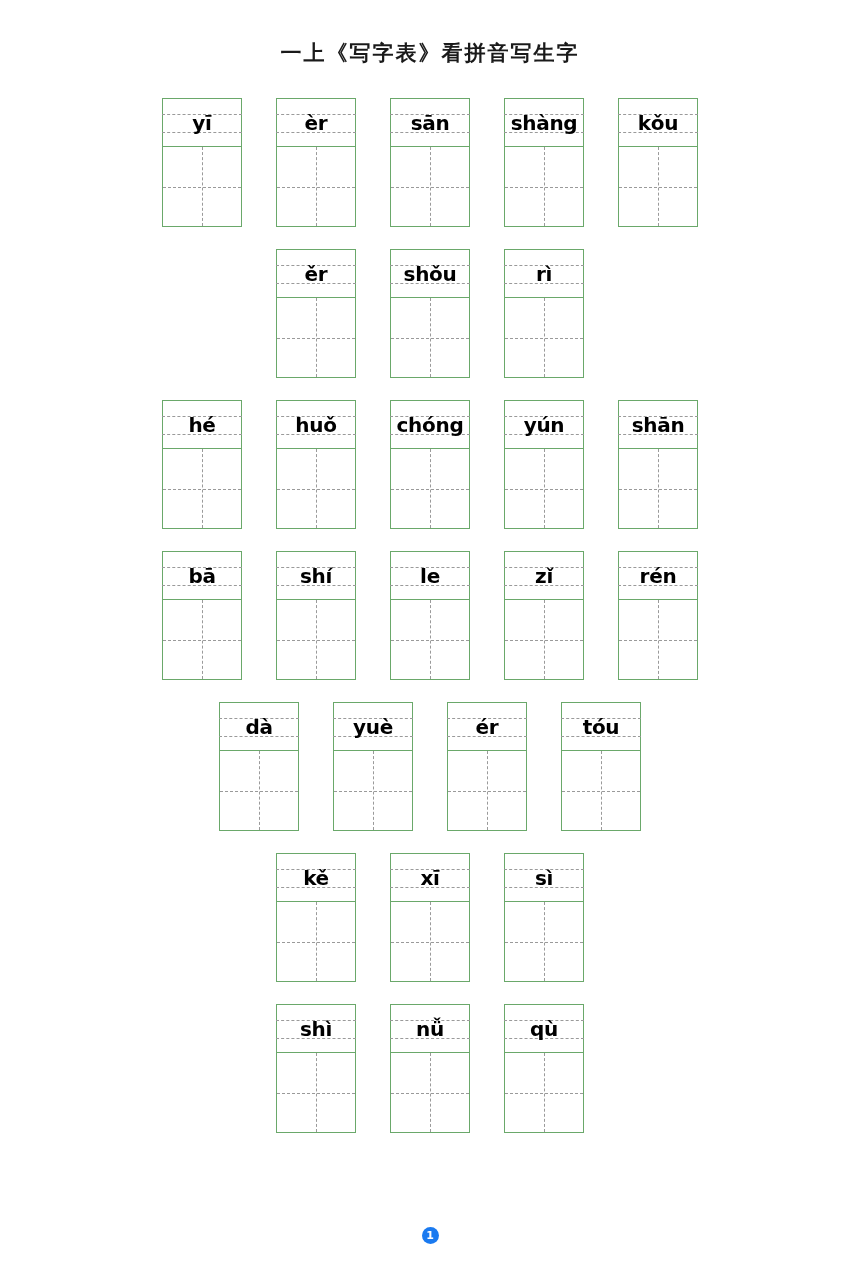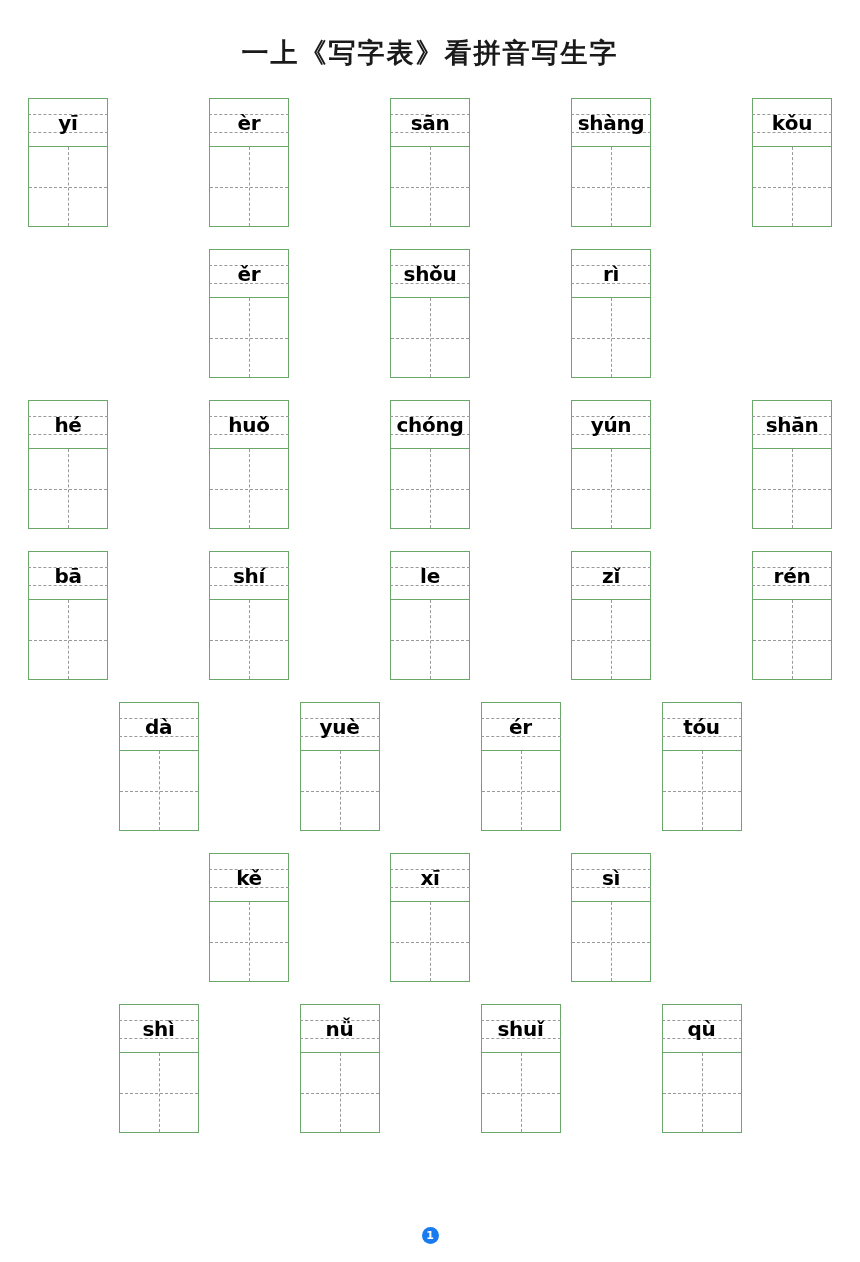--- a/index.html
+++ b/index.html
@@ -16,36 +16,36 @@
   .page {
     position: relative;
     width: 860px;
     height: 1262px;
     background: #ffffff;
     box-sizing: border-box;
   }
   .page-title {
     text-align: center;
     font-family: "Liberation Serif", "DejaVu Serif", serif;
-    font-size: 27px;
+    font-size: 21px;
     font-weight: 700;
     color: #1a1a1a;
     letter-spacing: 2px;
     padding-top: 30px;
     padding-bottom: 0;
     margin: 0;
     line-height: 46px;
   }
   .grid-wrap {
     padding: 22px 0 0 0;
   }
   .row {
     display: flex;
     justify-content: center;
-    gap: 101px;
+    gap: 34px;
     margin-bottom: 22px;
   }
   .cell {
     width: 80px;
   }
   
   .pinyin-box {
     position: relative;
     height: 49px;
     border: 1.5px solid #6aa86a;
@@ -441,31 +441,20 @@
           </div>
           <div class="tianzige">
             <div class="v-mid"></div>
             <div class="h-mid"></div>
           </div>
         </div>
         <div class="cell">
           <div class="pinyin-box">
             <div class="guide g1"></div>
             <div class="guide g2"></div>
-            <div class="pinyin-text">shuǐ</div>
-          </div>
-          <div class="tianzige">
-            <div class="v-mid"></div>
-            <div class="h-mid"></div>
-          </div>
-        </div>
-        <div class="cell">
-          <div class="pinyin-box">
-            <div class="guide g1"></div>
-            <div class="guide g2"></div>
             <div class="pinyin-text">qù</div>
           </div>
           <div class="tianzige">
             <div class="v-mid"></div>
             <div class="h-mid"></div>
           </div>
         </div>
       </div>
     </div>
 

